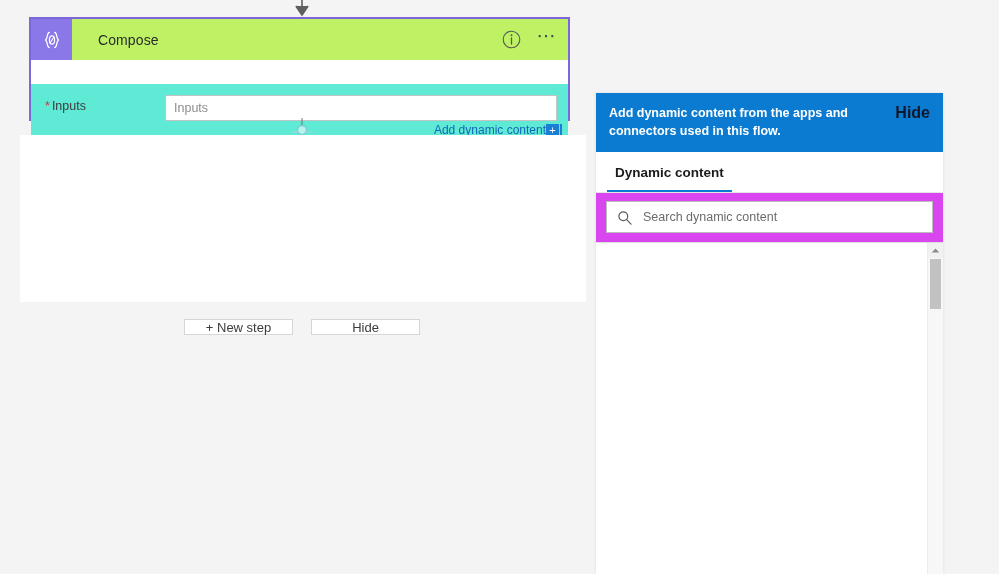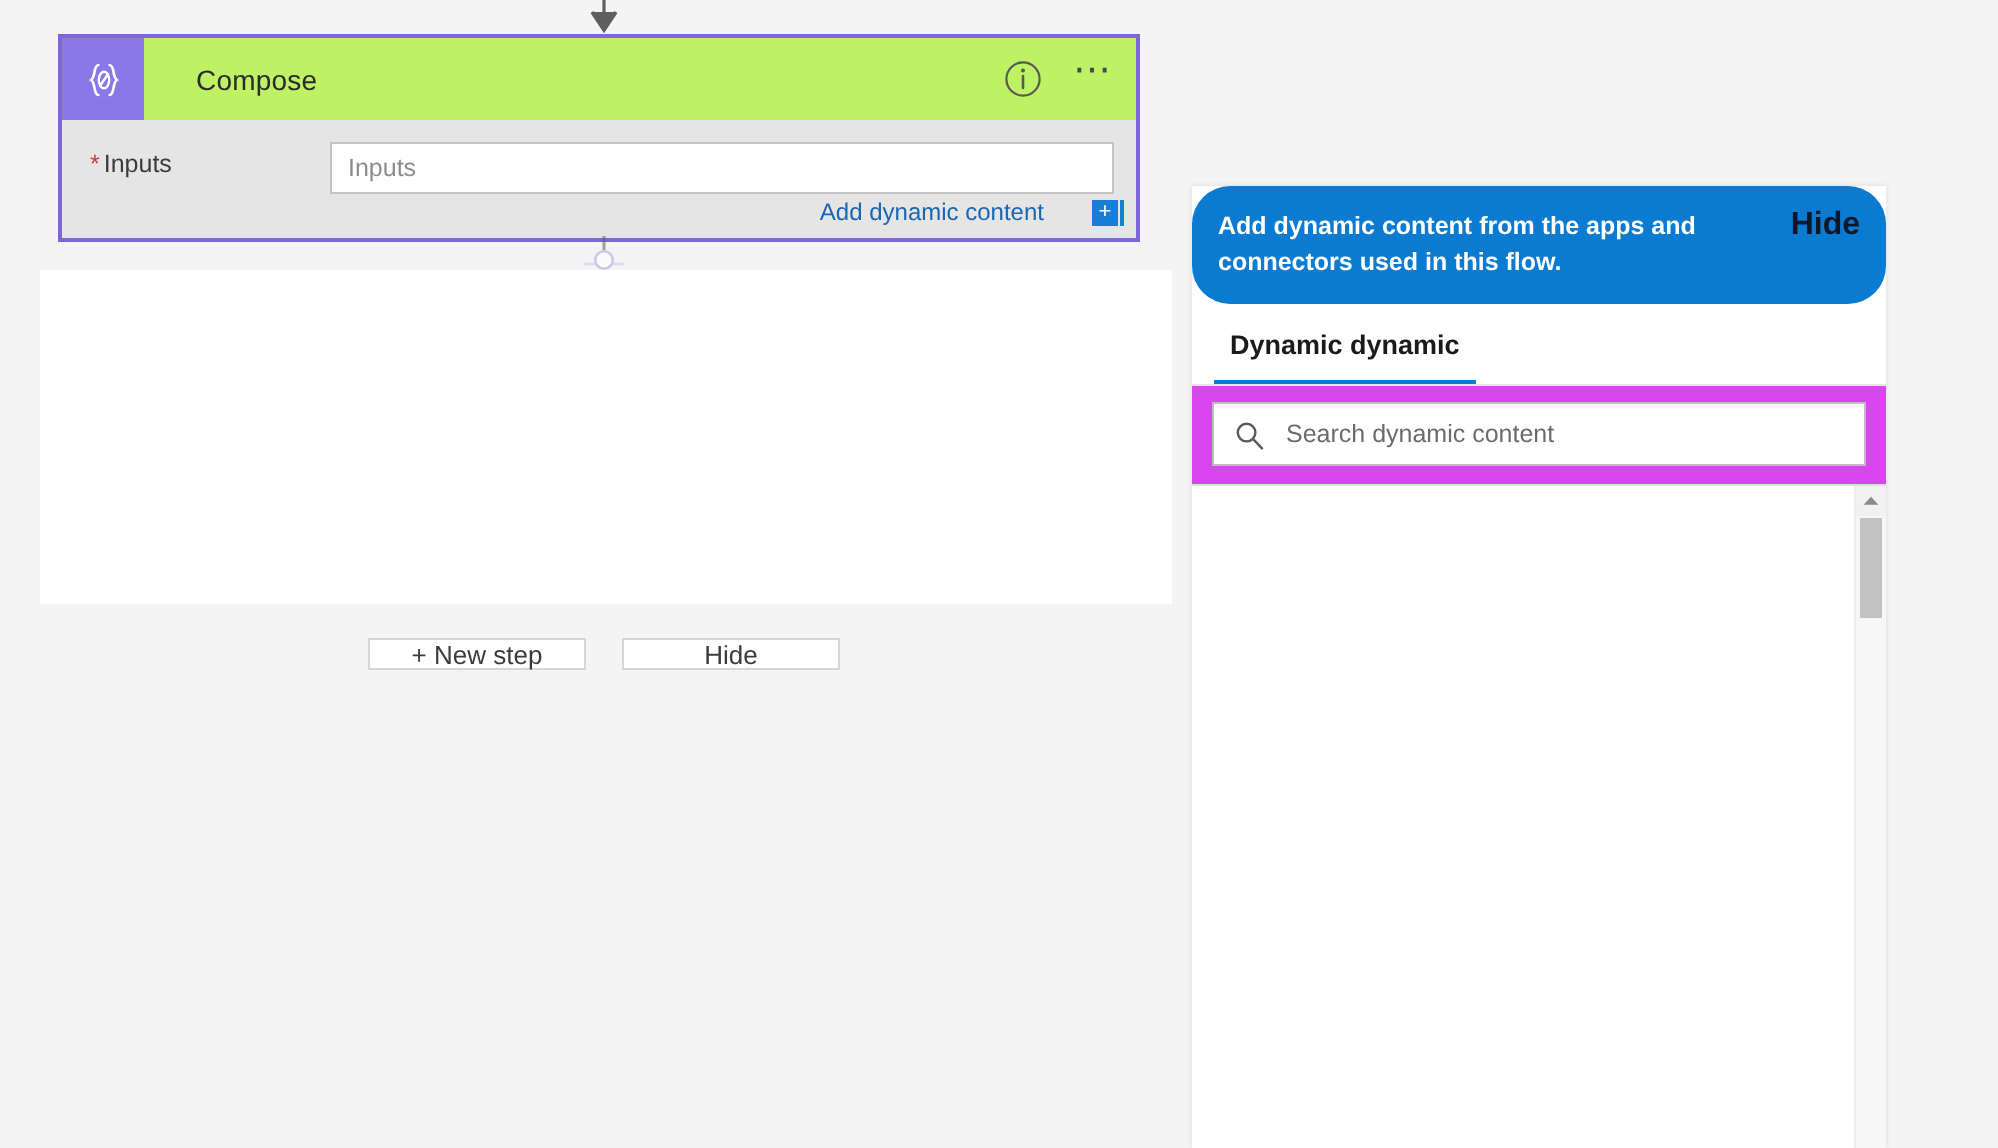--- a/index.html
+++ b/index.html
@@ -98,21 +98,22 @@
     font-size: 19px;
     line-height: 8px;
     color: #4a4a4a;
     letter-spacing: 2px;
     padding-bottom: 8px;
   }
 
   .card-body {
     position: relative;
     height: 59px;
-    background: #e5e5e5;
+    background: #5eead4;
+    margin-top: 24px;
   }
   .field-row {
     display: flex;
     align-items: flex-start;
     padding: 11px 0 0 14px;
   }
   .field-label {
     width: 120px;
     font-size: 12.5px;
     color: #3b3b3b;
@@ -137,21 +138,21 @@
     outline: none;
   }
   .field-input::placeholder { color: #8d8d8d; }
 
   .dynamic-link-row {
     position: absolute;
     right: 9px;
     bottom: 6px;
     display: flex;
     align-items: center;
-    gap: 24px;
+    gap: 0;
   }
   .dynamic-link {
     color: #1767b5;
     font-size: 12px;
     cursor: pointer;
     text-decoration: none;
   }
   .dynamic-plus {
     width: 13px;
     height: 13px;
@@ -213,21 +214,20 @@
     background: #ffffff;
     box-shadow: 0 0 3px rgba(0,0,0,.10);
   }
   .panel-banner {
     background: #0a7bd0;
     color: #ffffff;
     padding: 11px 13px 12px 13px;
     display: flex;
     align-items: flex-start;
     min-height: 30px;
-    border-radius: 19px;
   }
   .panel-banner-text {
     flex: 1;
     font-size: 12.5px;
     line-height: 18px;
     font-weight: bold;
     padding-right: 8px;
   }
   .panel-banner-hide {
     font-size: 16px;
@@ -401,21 +401,21 @@
 </div>
 
 <div id="dynamic-panel">
 
   <div class="panel-banner">
     <div class="panel-banner-text">Add dynamic content from the apps and connectors used in this flow.</div>
     <div class="panel-banner-hide">Hide</div>
   </div>
 
   <div class="panel-tabs">
-    <div class="panel-tab active">Dynamic dynamic</div>
+    <div class="panel-tab active">Dynamic content</div>
   </div>
 
   <div class="panel-search-area">
     <div class="search-box">
       <span class="search-icon">
         <svg width="15" height="15" viewBox="0 0 15 15">
           <circle cx="6.3" cy="6.3" r="4.4" stroke="#5a5a5a" stroke-width="1.2" fill="none"></circle>
           <path d="M9.7 9.7 L14 14.2" stroke="#5a5a5a" stroke-width="1.2" stroke-linecap="round"></path>
         </svg>
       </span>

